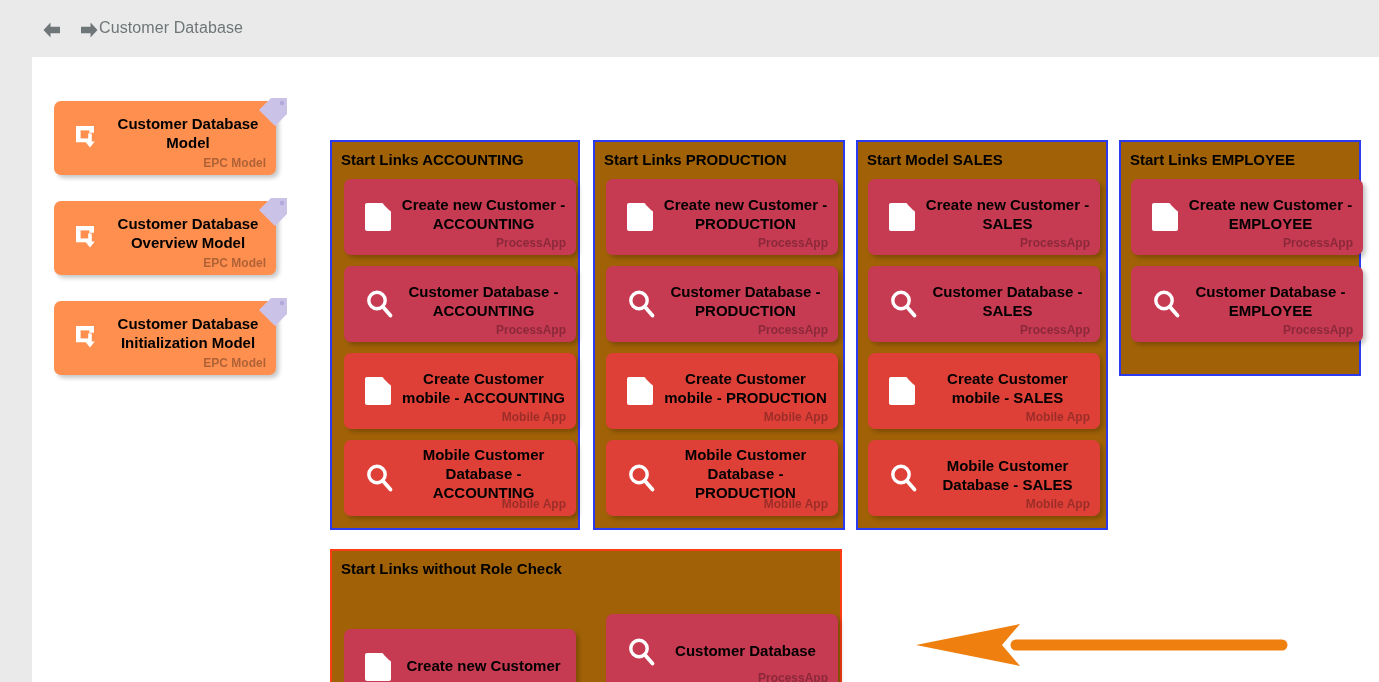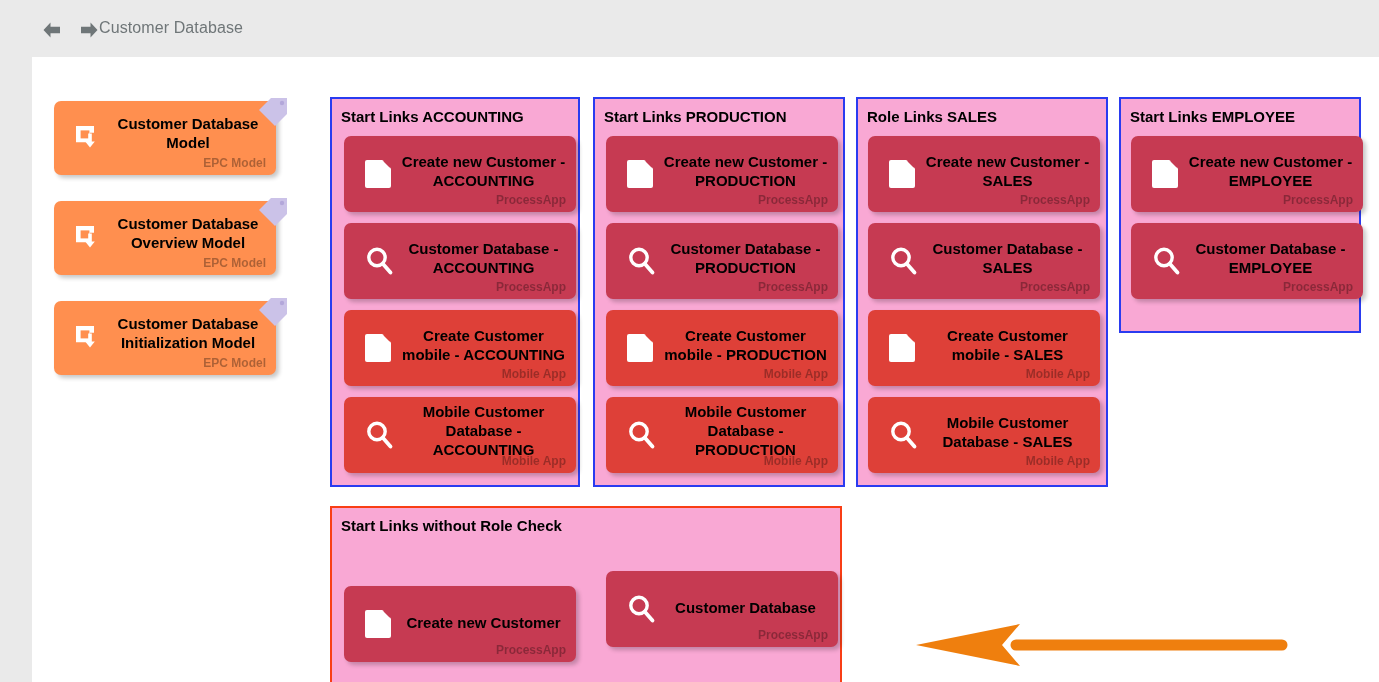--- a/index.html
+++ b/index.html
@@ -119,21 +119,22 @@
 
   
   .card.processapp { background: #c63a52; }
   
   .card.mobile { background: #de4038; }
 
   
   .panel {
     position: absolute;
     box-sizing: border-box;
-    background: #f9a8d4;
+    background: #a16207;
+    margin-top: 43px;
   }
   .panel.role {
     border: 2px solid #2a3bf0;
   }
   .panel.norole {
     border: 2px solid #f93e15;
   }
   .panel-title {
     position: absolute;
     left: 9px;
@@ -305,21 +306,21 @@
           <span class="card-icon"><svg viewBox="0 0 34 34" width="34" height="34" aria-hidden="true">
               <circle cx="15" cy="13.5" r="8.2" fill="none" stroke="#ffffff" stroke-width="3.4"></circle>
               <path d="M20.8 19.8 L28.5 28.5" stroke="#ffffff" stroke-width="3.8" stroke-linecap="round"></path>
             </svg></span>
           <div class="card-title">Mobile Customer
 Database - PRODUCTION</div>
           <div class="card-type">Mobile App</div>
         </div>
       </div>
       <div class="panel role" style="left: 824px; top: 40px; width: 252px; height: 390px;">
-        <div class="panel-title">Role Links SALES</div>
+        <div class="panel-title">Start Model SALES</div>
         <div class="card processapp" style="left: 10px; top: 37px; width: 232px; height: 76px;">
           <span class="card-icon"><svg viewBox="0 0 34 34" width="34" height="34" aria-hidden="true">
               <path d="M5 3 h15 l9 9 v17 a2 2 0 0 1 -2 2 h-22 a2 2 0 0 1 -2 -2 v-24 a2 2 0 0 1 2 -2 z" fill="#ffffff"></path>
               <path d="M20 3 l9 9 h-9 z" fill="none"></path>
               <path d="M20.5 3.5 v8 h8" fill="none" stroke="#ffffff" stroke-width="1.6"></path>
             </svg></span>
           <div class="card-title">Create new Customer -
 SALES</div>
           <div class="card-type">ProcessApp</div>
         </div>

